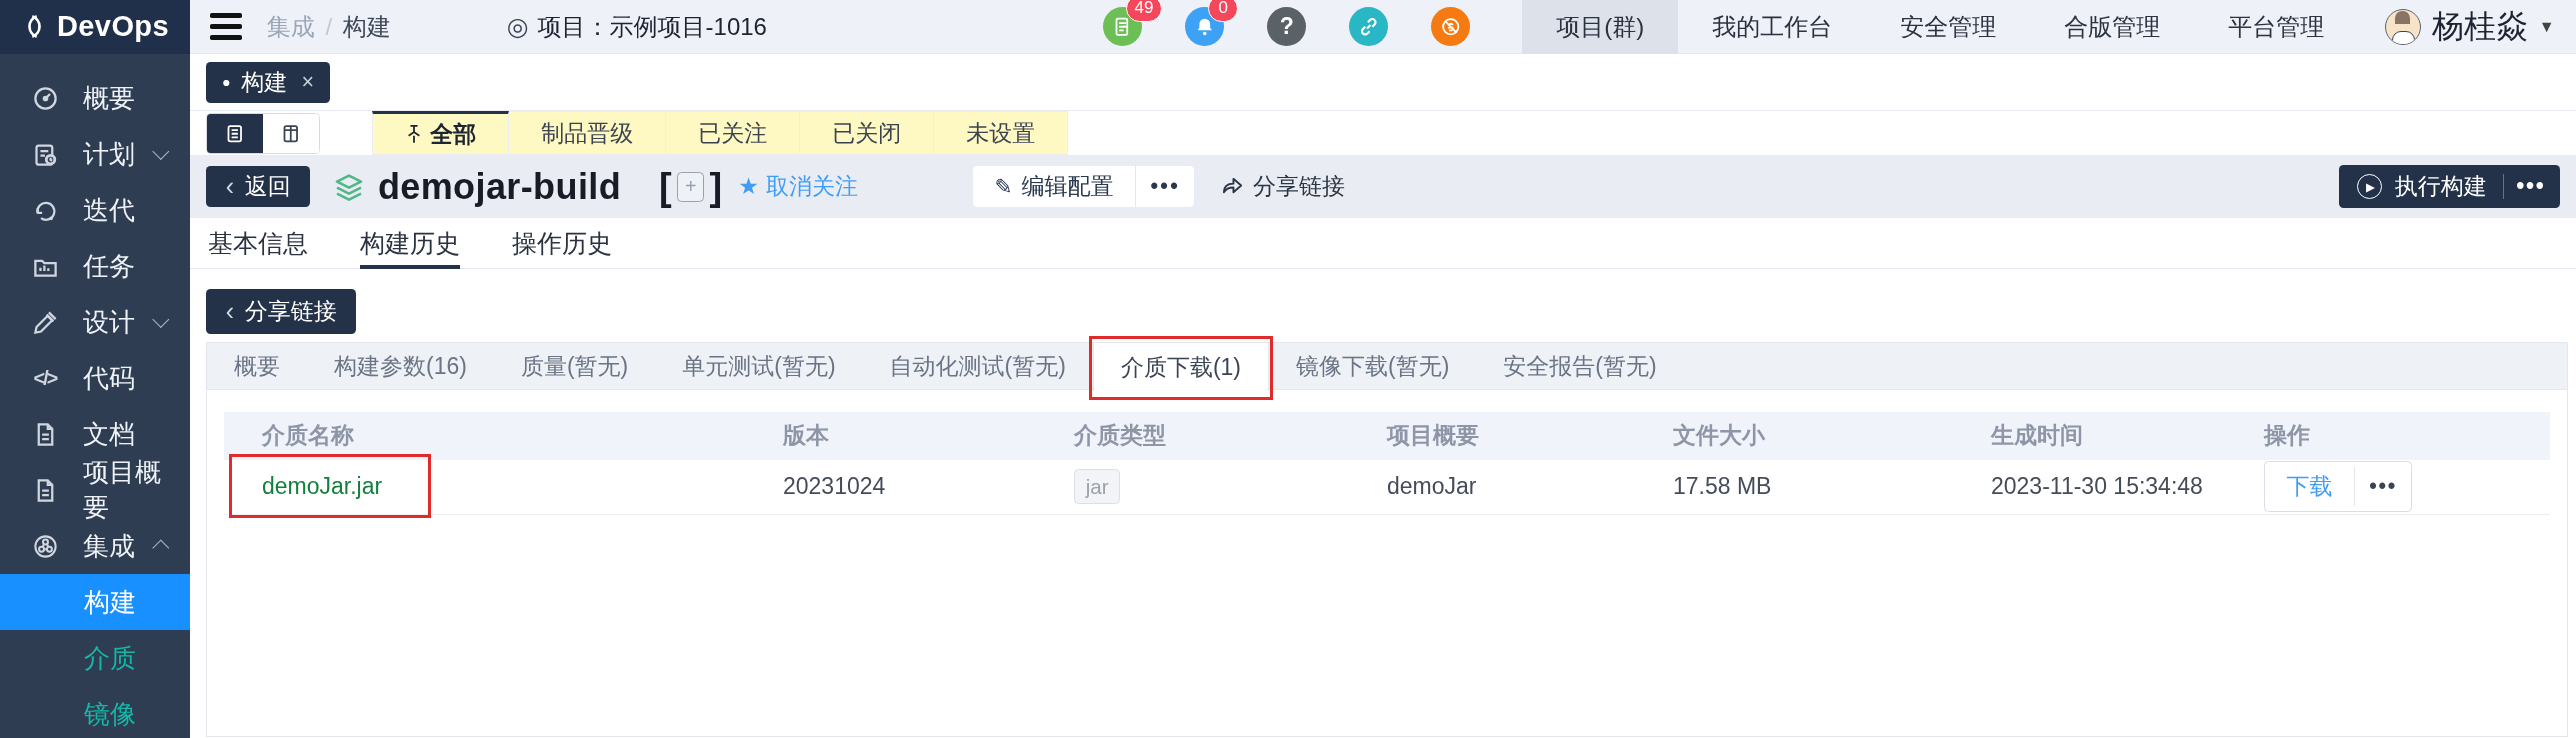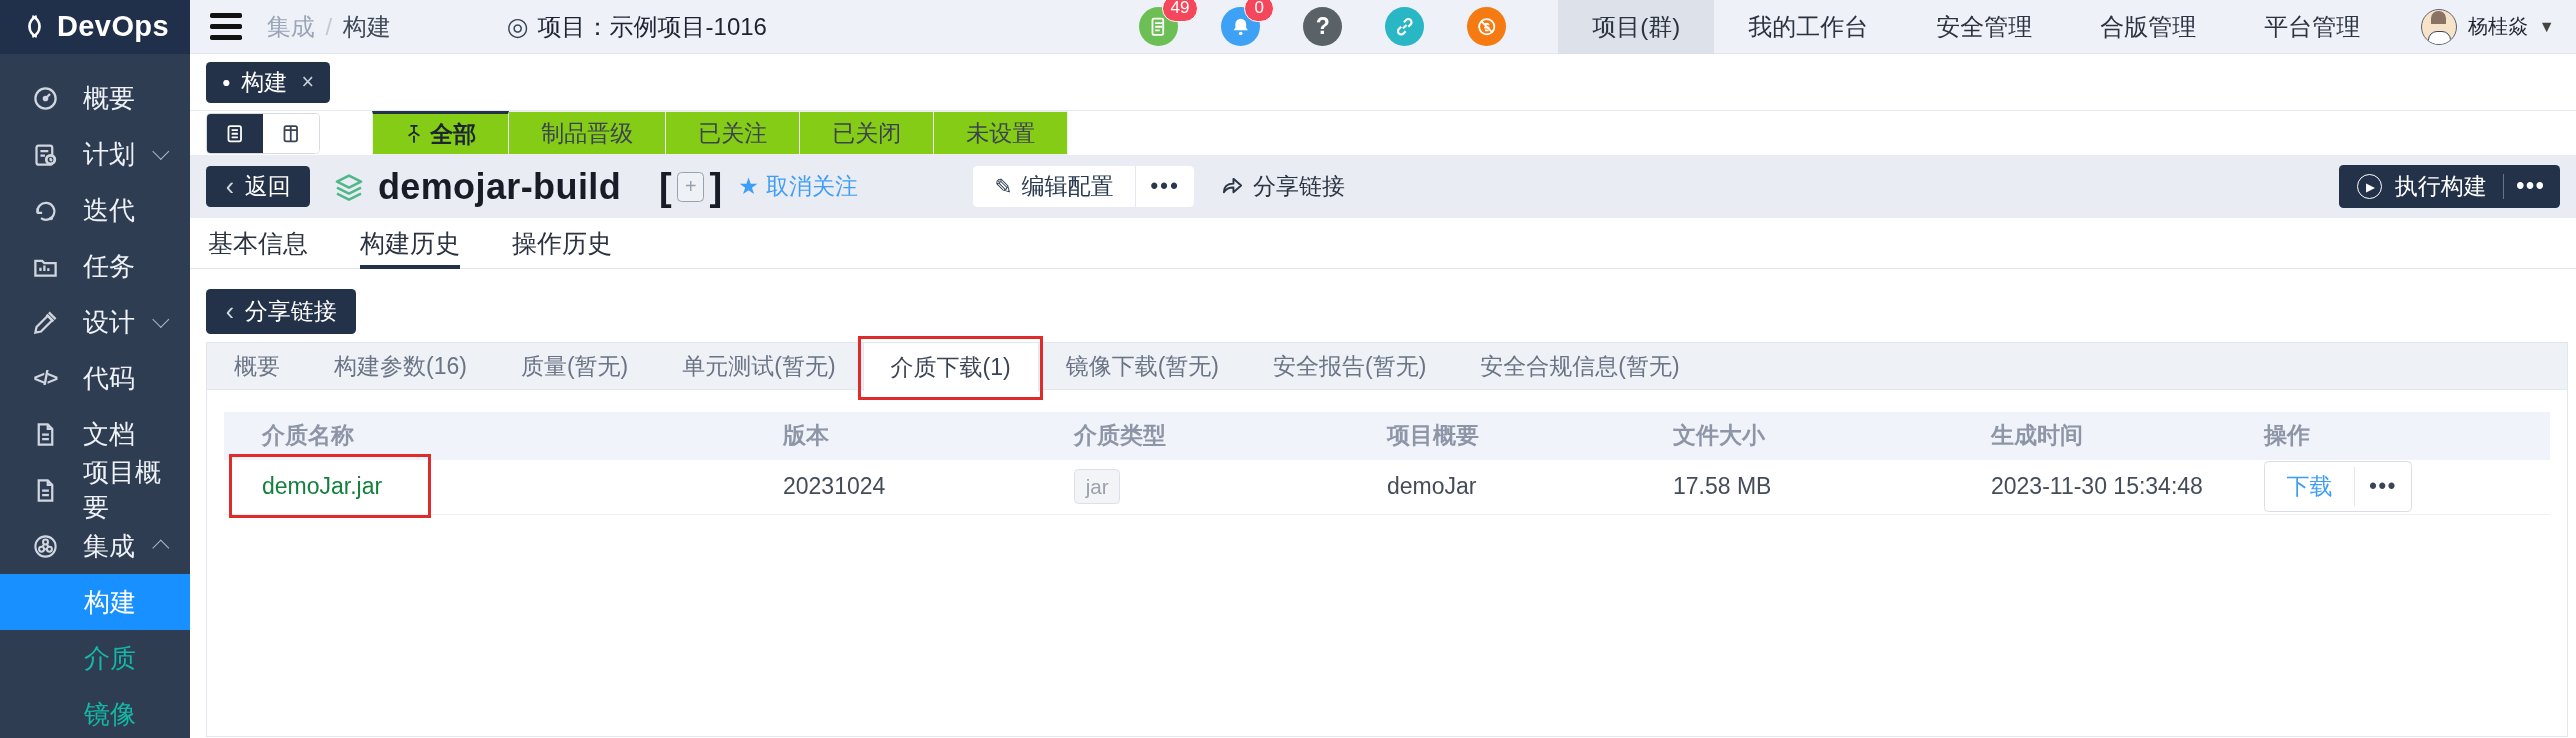--- a/index.html
+++ b/index.html
@@ -28,21 +28,21 @@
   .tic.teal { background:#29b6c5; }
   .tic.orange { background:#f57a12; }
   .badge { position:absolute; top:-12.5px; left:23px; min-width:30px; height:27px; padding:0 7.2px; background:#f4475c; border:1.8px solid #fff; border-radius:14.3px; color:#fff; font-size:17px; display:flex; align-items:center; justify-content:center; }
   .tnav { display:flex; align-items:stretch; height:54px; }
   .tnav-item { display:flex; align-items:center; padding:0 34px; font-size:24px; color:#2b3240; cursor:pointer; white-space:nowrap; }
   .tnav-item.active { background:#dde1e9;margin-left:16px; }
   .tuser { display:flex; align-items:center; gap:10.7px; padding:0 21.5px 0 27px; cursor:pointer; }
   .avatar { width:36px; height:36px; border-radius:50%; background:#f6e3c8; position:relative; overflow:hidden; border:1.8px solid #5a6475; }
   .avatar::before { content:""; position:absolute; top:1.8px; left:9px; width:14.3px; height:12.5px; background:#8a7364; border-radius:7.2px 7.2px 0 0; }
   .avatar::after { content:""; position:absolute; bottom:-1.8px; left:5.4px; width:21.5px; height:12.5px; background:#fff; border-radius:9px 9px 0 0; border:1.8px solid #3a4454; }
-  .tuser .uname { font-size:20px; color:#1d2330; }
+  .tuser .uname { font-size:32px; color:#1d2330; }
   .caret { font-size:16px; color:#444; }
 
   
   .sidebar { position:absolute; top:54px; left:0; width:190px; height:684px; background:#2f3d52; z-index:4; }
   .sitem { height:56px; display:flex; align-items:center; padding:0 23px 0 30px; color:#eef2f7; font-size:26px; cursor:pointer; }
   .sicon { width:30px; height:30px; margin-right:23px; color:#cfd6e0; display:flex; align-items:center; justify-content:center; flex:0 0 auto; }
   .sicon svg { width:27px; height:27px; }
   .sicon.codetxt { font-size:19.7px; font-weight:bold; letter-spacing:-1.8px; }
   .chev { width:11.6px; height:11.6px; border-right:1.8px solid #aeb6c2; border-bottom:1.8px solid #aeb6c2; display:inline-block; margin-left:auto; }
   .chev.down { transform:rotate(45deg) translate(-1.8px,-1.8px); }
@@ -57,21 +57,21 @@
   .chip { display:inline-flex; align-items:center; gap:10.7px; background:#233248; color:#fff; height:41px; padding:0 16px; border-radius:4.5px; font-size:23px; cursor:pointer; }
   .chip .dot { color:#fff; font-size:14.3px; }
   .chip .x { color:#c7cfdb; font-size:21.5px; margin-left:3.6px; cursor:pointer; }
 
   .filterrow { height:44px; display:flex; align-items:stretch; padding-left:16px; background:#fff; }
   .toggle { display:flex; border:0.9px solid #d6dae2; border-radius:4.5px; overflow:hidden; margin-top:1.8px; height:41px; }
   .tg-seg { width:56px; display:flex; align-items:center; justify-content:center; cursor:pointer; background:#fff; color:#3a4454; }
   .tg-seg.darkseg { background:#233248; color:#fff; }
   .tg-seg svg { width:21.5px; height:21.5px; }
   .ftabs { display:flex; margin-left:52px; }
-  .ftab { padding:0 32px; display:flex; align-items:center; gap:7.2px; font-size:23px; color:#3c4350; border:0.9px solid #eceef3; border-left:none; cursor:pointer; background:#84cc16; }
+  .ftab { padding:0 32px; display:flex; align-items:center; gap:7.2px; font-size:23px; color:#3c4350; border:0.9px solid #eceef3; border-left:none; cursor:pointer; background:#fef9c3; }
   .ftab:first-child { border-left:0.9px solid #eceef3; }
   .ftab.active { border-top:3.6px solid #233248; font-weight:bold; color:#1d2432; }
   .pinic { width:18px; height:19.7px; }
 
   .headstrip { height:63px; background:#e9edf3; display:flex; align-items:center; padding:0 16px; }
   .btn-dark { display:inline-flex; align-items:center; gap:10.7px; background:#233248; color:#fff; height:41px; padding:0 19.7px; border-radius:4.5px; font-size:23px; cursor:pointer; white-space:nowrap; }
   .btn-dark .lt { font-size:25px; line-height:1; color:#cfd6e0; }
   .layers { width:32px; height:32px; margin-left:23px; }
   .dtitle { font-size:36px; font-weight:bold; color:#171c26; margin-left:12.5px; letter-spacing:0.4px; }
   .focusic { margin-left:38px; display:flex; align-items:center; gap:5.4px; color:#171c26; cursor:pointer; }
@@ -403,32 +403,32 @@
         </div>
       <div class="stab">
           <span>构建参数(16)</span>
         </div>
       <div class="stab">
           <span>质量(暂无)</span>
         </div>
       <div class="stab">
           <span>单元测试(暂无)</span>
         </div>
+      <div class="stab">
+          <span>自动化测试(暂无)</span>
+        </div>
       <div class="stab active">
         <span>介质下载(1)</span>
         <span class="redbox-tab"></span>
       </div>
       <div class="stab">
           <span>镜像下载(暂无)</span>
         </div>
       <div class="stab">
           <span>安全报告(暂无)</span>
-        </div>
-      <div class="stab">
-          <span>安全合规信息(暂无)</span>
         </div>
     </div>
 
     <table class="media">
       <colgroup>
           <col class="c1">
           <col class="c2">
           <col class="c3">
           <col class="c4">
           <col class="c5">

